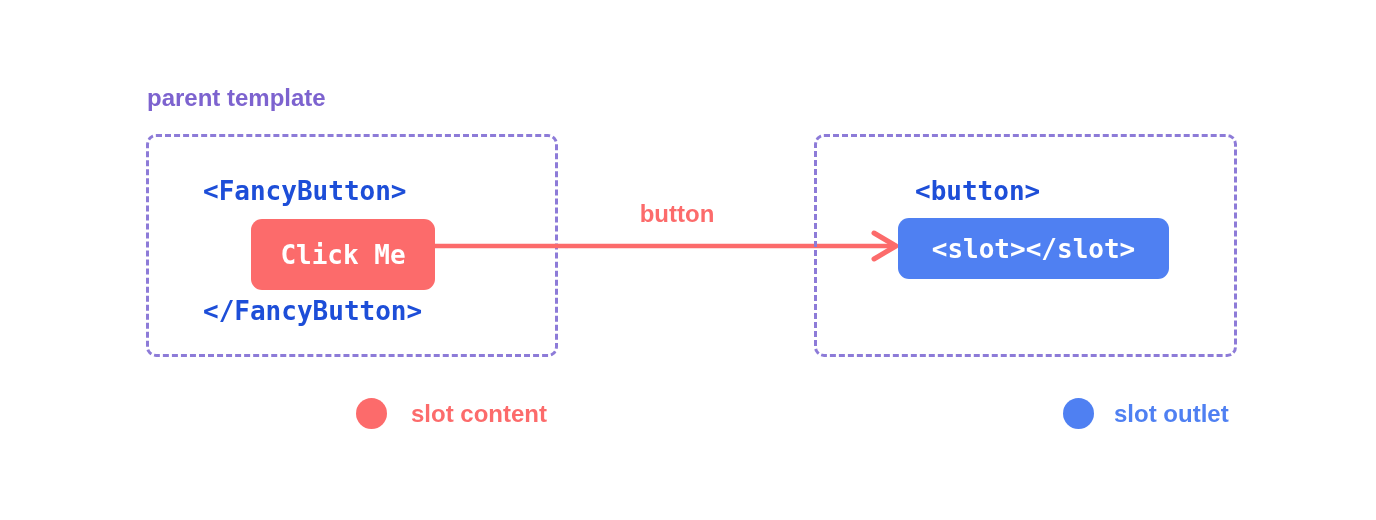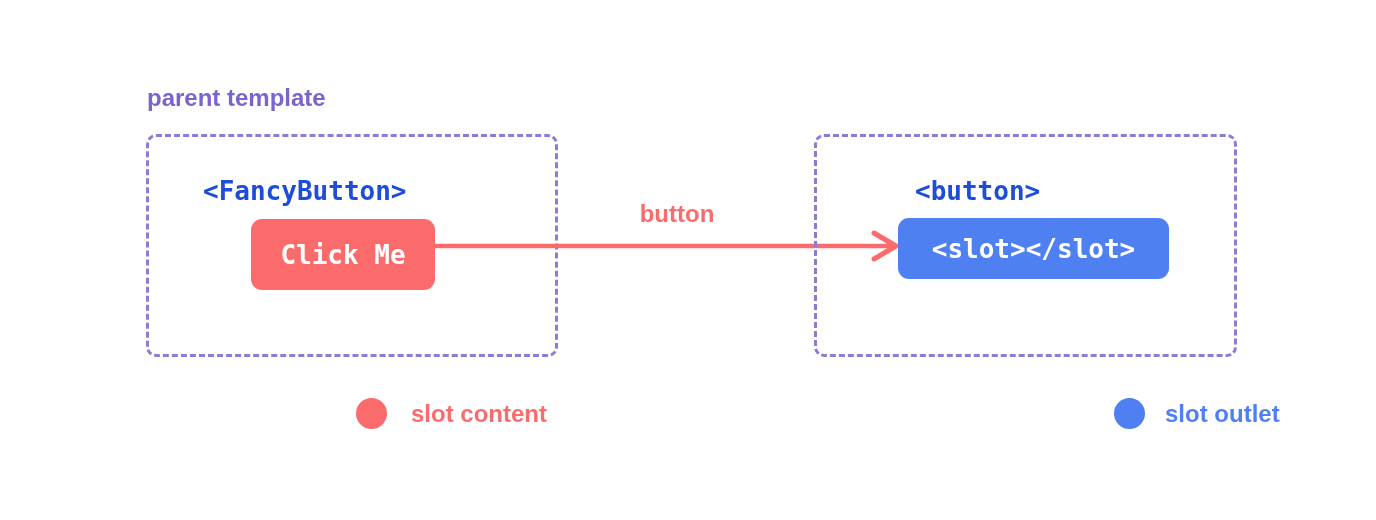--- a/index.html
+++ b/index.html
@@ -46,38 +46,39 @@
     position:absolute;
     left:577px;top:200px;width:200px;
     text-align:center;
     font-size:24px;font-weight:700;color:#fc6b6b;
   }
   .legend-row{
     position:absolute;
     display:flex;align-items:center;
   }
   .legend-row.content{left:356px;top:398px;gap:24px;}
-  .legend-row.outlet{left:1114px;top:398px;gap:20px;justify-content:flex-end;}
+  .legend-row.outlet{left:1063px;top:398px;gap:20px;justify-content:flex-end;}
   .legend-dot{width:31px;height:31px;border-radius:50%;}
   .legend-dot.red{background:#fc6b6b;}
   .legend-dot.blue{background:#4f80f2;}
   .legend-label{font-size:24px;font-weight:700;white-space:nowrap;}
   .legend-label.red{color:#fc6b6b;text-align:center;}
   .legend-label.blue{color:#4f80f2;}
 </style>
 </head>
 <body>
 
 <div class="canvas">
 
   <div class="panel-title" style="left:147px;top:84px;">parent template</div>
 
   <div class="dashed-box" style="left:146px;top:134px;width:412px;height:223px;">
     <span class="code" style="left:54px;top:38px;">&lt;FancyButton&gt;</span>
     <div class="chip red" style="left:71px;top:82px;width:184px;height:71px;margin-left:31px;">Click Me</div>
+    <span class="code" style="left:54px;top:158px;">&lt;/FancyButton&gt;</span>
   </div>
 
   <div class="replace-label">button</div>
 
   <svg class="arrow-svg" width="496" height="36" viewBox="0 0 496 36" aria-hidden="true">
     <line x1="2" y1="18" x2="488" y2="18" stroke="#fc6b6b" stroke-width="4.5" stroke-linecap="round"></line>
     <path d="M 468 5 L 490 18 L 468 31" fill="none" stroke="#fc6b6b" stroke-width="5" stroke-linecap="round" stroke-linejoin="round"></path>
   </svg>
 
 

